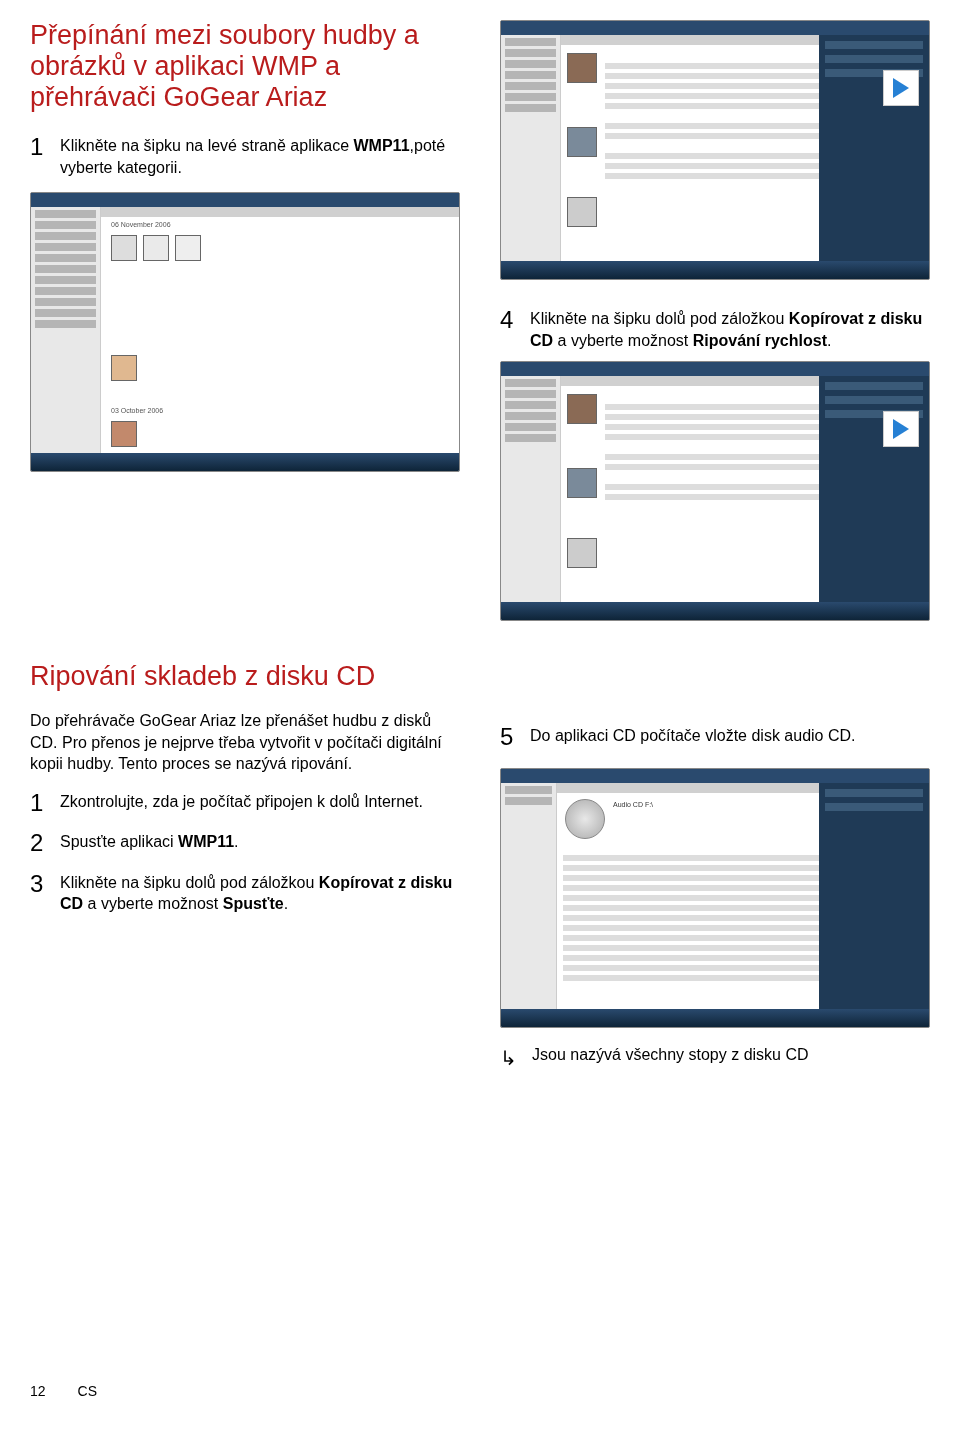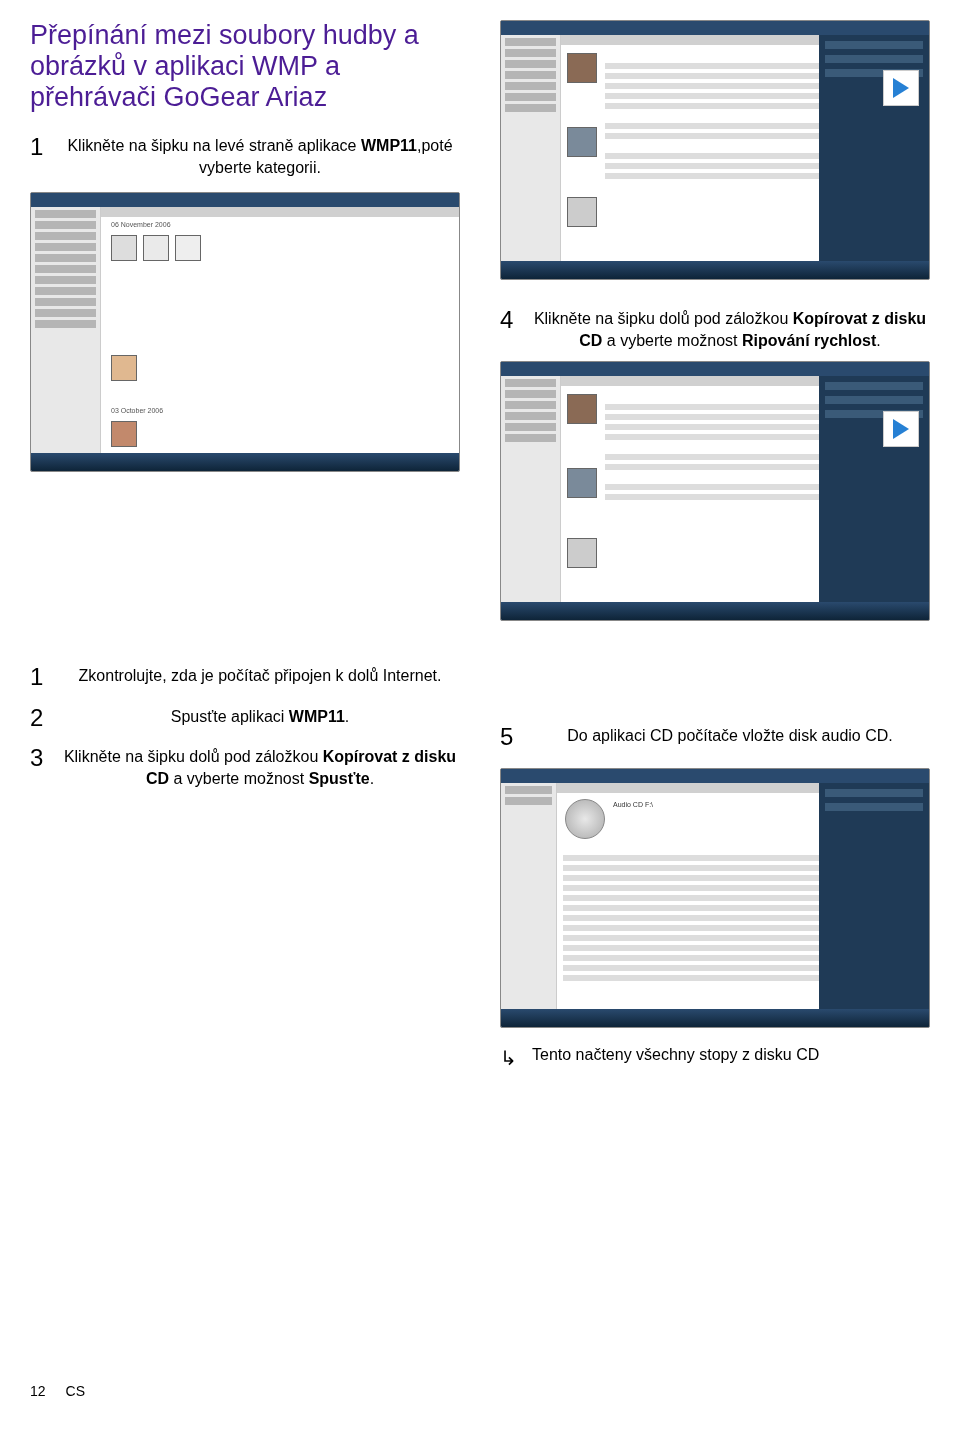--- a/index.html
+++ b/index.html
@@ -14,42 +14,41 @@
   }
   .columns {
     display: flex;
     gap: 40px;
   }
   .col {
     flex: 1;
     min-width: 0;
   }
   h2.blue-title {
-    color: #4c1d95;
+    color: #b91c1c;
     font-size: 27px;
     font-weight: normal;
     line-height: 1.15;
     margin-bottom: 18px;
   }
   .step-row {
     display: flex;
     gap: 10px;
     margin-bottom: 8px;
     font-size: 16px;
     line-height: 1.35;
   }
   .step-num {
     font-size: 24px;
     font-weight: normal;
     min-width: 20px;
   }
   .step-text {
     flex: 1;
     padding-top: 4px;
-    text-align: center;
   }
   .step-text b { font-weight: bold; }
   .screenshot {
     width: 100%;
     border: 1px solid #888;
     background: #1a3a5c;
     border-radius: 2px;
     position: relative;
     overflow: hidden;
   }
@@ -147,21 +146,21 @@
   .arrow-icon {
     font-size: 20px;
     min-width: 20px;
   }
   .page-footer {
     position: absolute;
     bottom: 30px;
     left: 30px;
     font-size: 14px;
     display: flex;
-    gap: 20px;
+    gap: 32px;
   }
 </style>
 </head>
 <body>
 
 <div class="columns">
 
   <div class="col">
     <h2 class="blue-title">Přepínání mezi soubory hudby a obrázků v aplikaci WMP a přehrávači GoGear Ariaz</h2>
     <div class="step-row">
@@ -283,20 +282,22 @@
       </div>
       <div class="controls"></div>
     </div>
   </div>
 </div>
 
 <div class="section2">
   <div class="columns">
 
     <div class="col">
+      <h2 class="blue-title">Ripování skladeb z disku CD</h2>
+      <div class="intro-text">Do přehrávače GoGear Ariaz lze přenášet hudbu z disků CD. Pro přenos je nejprve třeba vytvořit v počítači digitální kopii hudby. Tento proces se nazývá ripování.</div>
       <div class="step-row">
         <div class="step-num">1</div>
         <div class="step-text">Zkontrolujte, zda je počítač připojen k dolů Internet.</div>
       </div>
       <div class="step-row">
         <div class="step-num">2</div>
         <div class="step-text">
           <span>Spusťte aplikaci </span><b>WMP11</b><span>.</span>
         </div>
       </div>
@@ -341,21 +342,21 @@
           </div>
           <div class="dark-panel">
             <div style="margin:6px; height:8px; background:#3a5a78;"></div>
             <div style="margin:6px; height:8px; background:#3a5a78;"></div>
           </div>
         </div>
         <div class="controls"></div>
       </div>
       <div class="result-row">
         <div class="arrow-icon">↳</div>
-        <div>Tento načteny všechny stopy z disku CD</div>
+        <div>Jsou nazývá všechny stopy z disku CD</div>
       </div>
     </div>
   </div>
 </div>
 
 <div class="page-footer">
   <span>12</span>
   <span>CS</span>
 </div>
 

